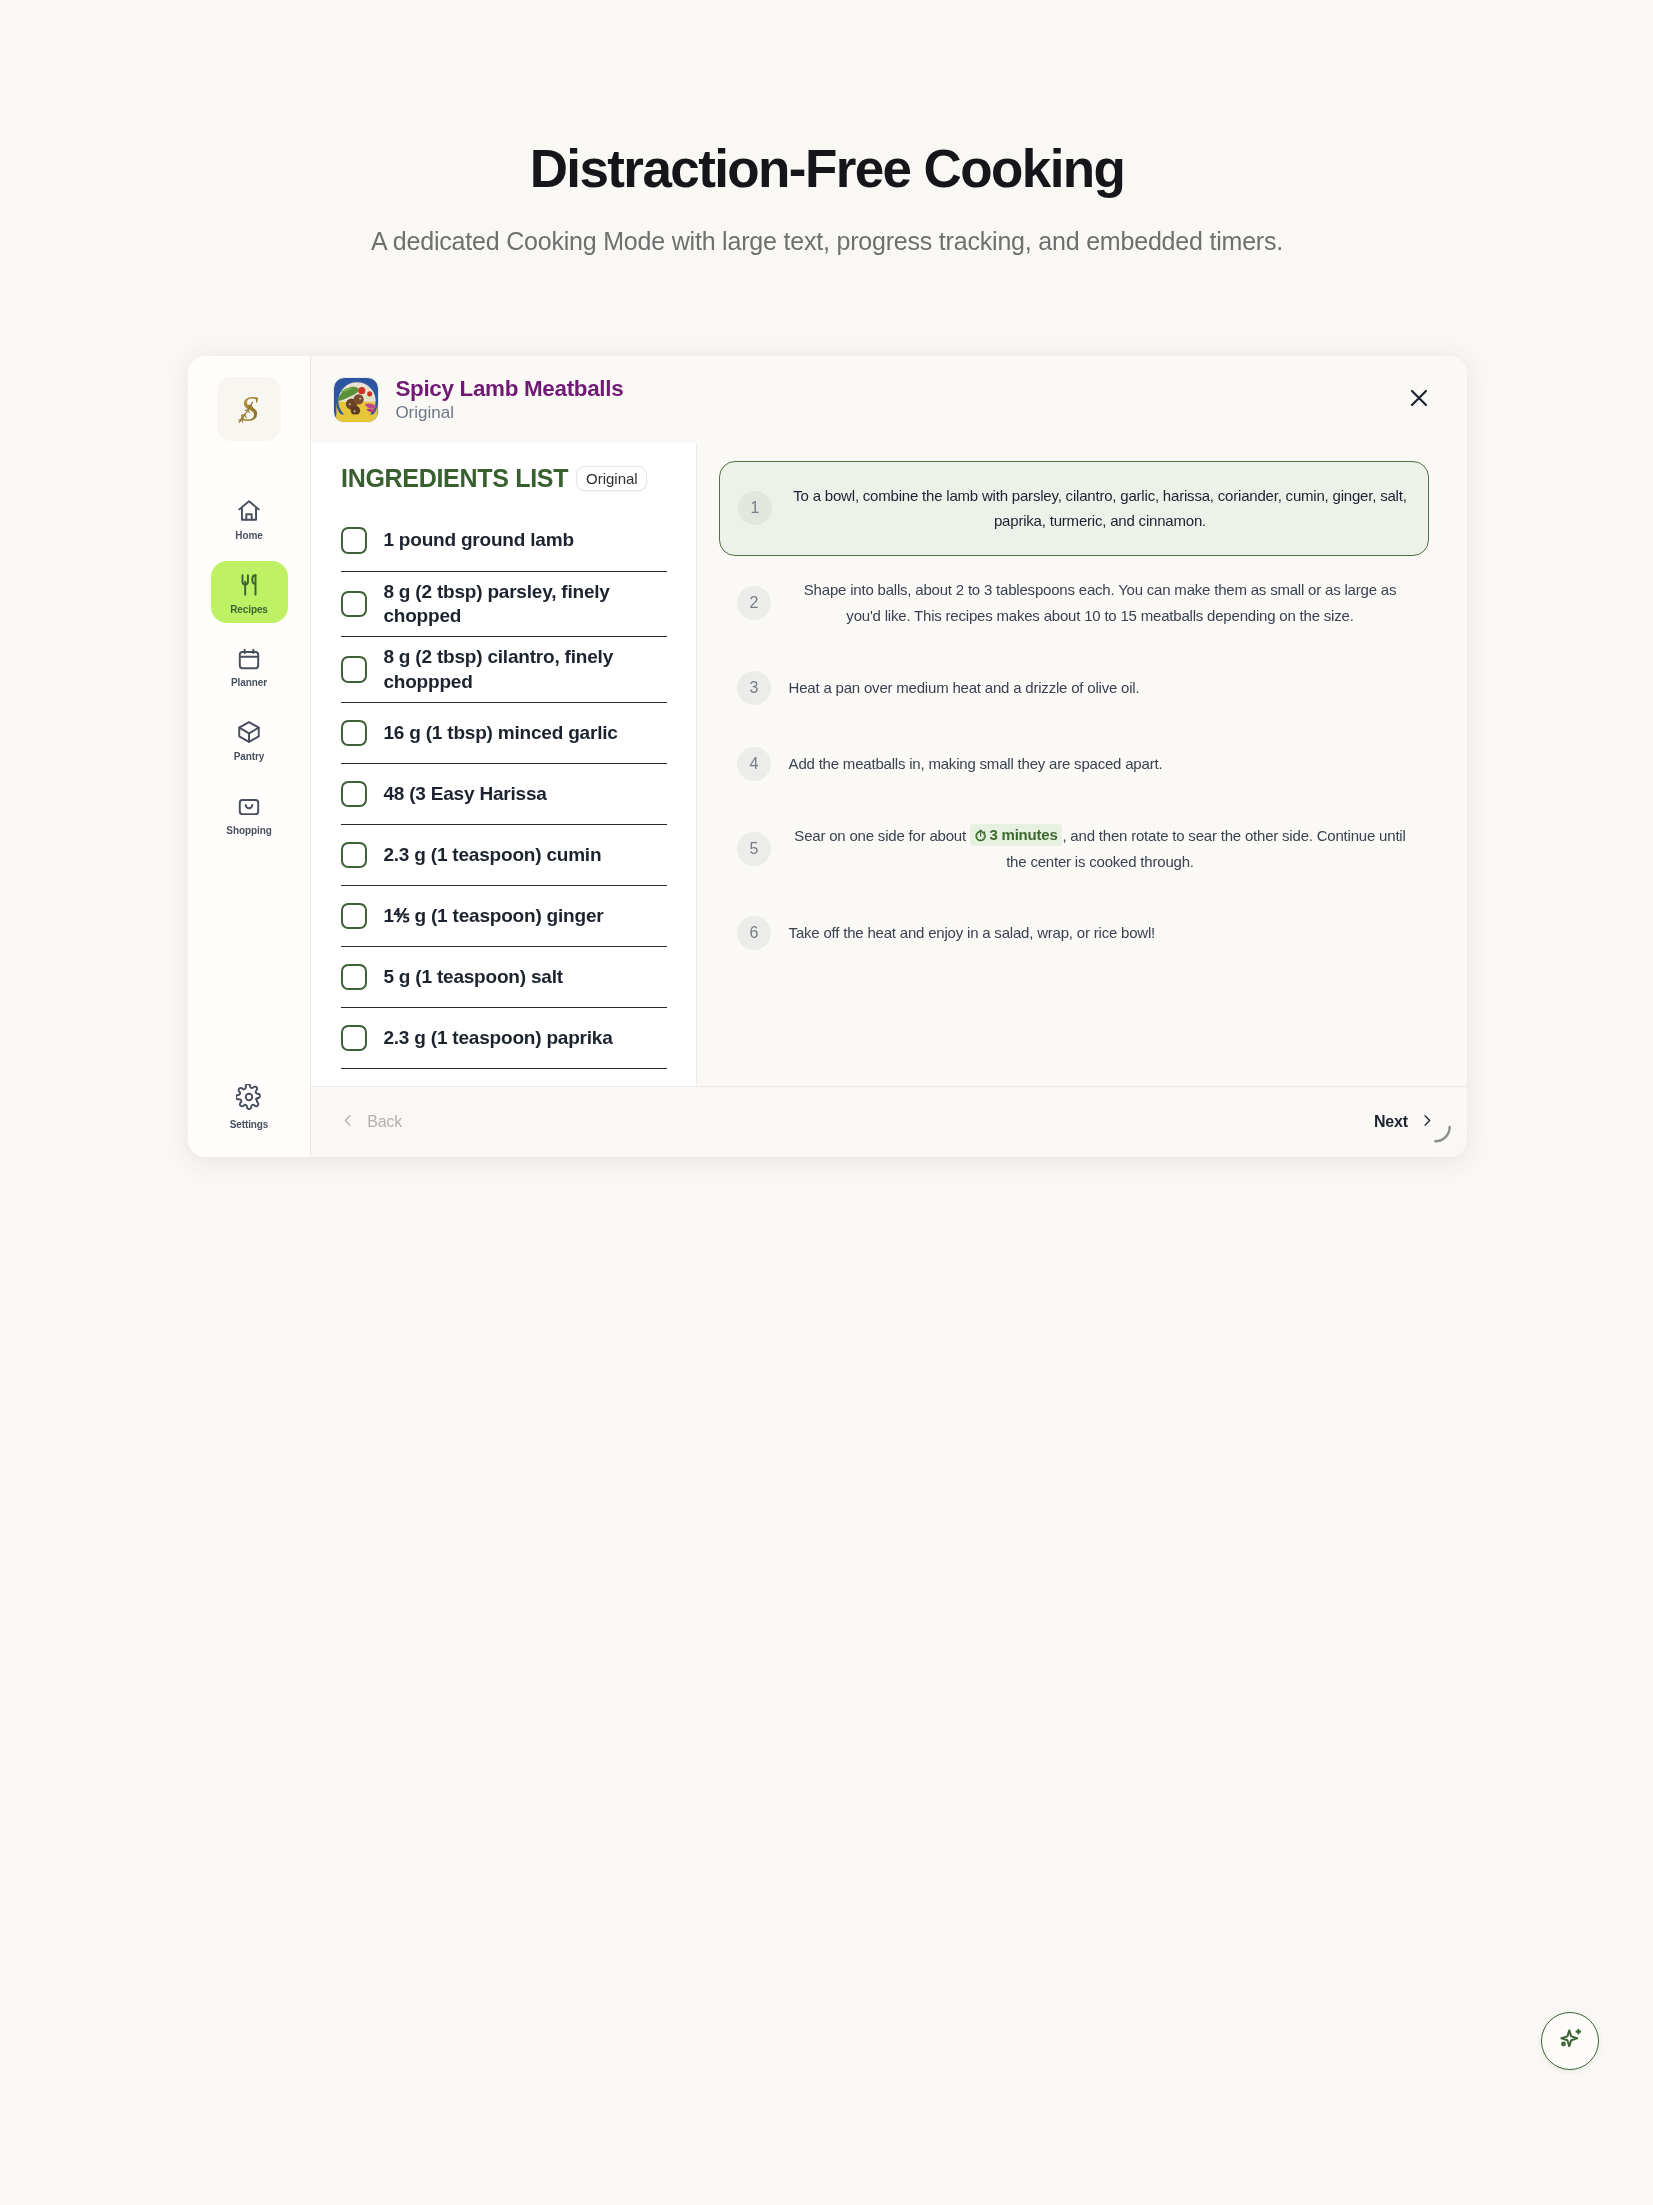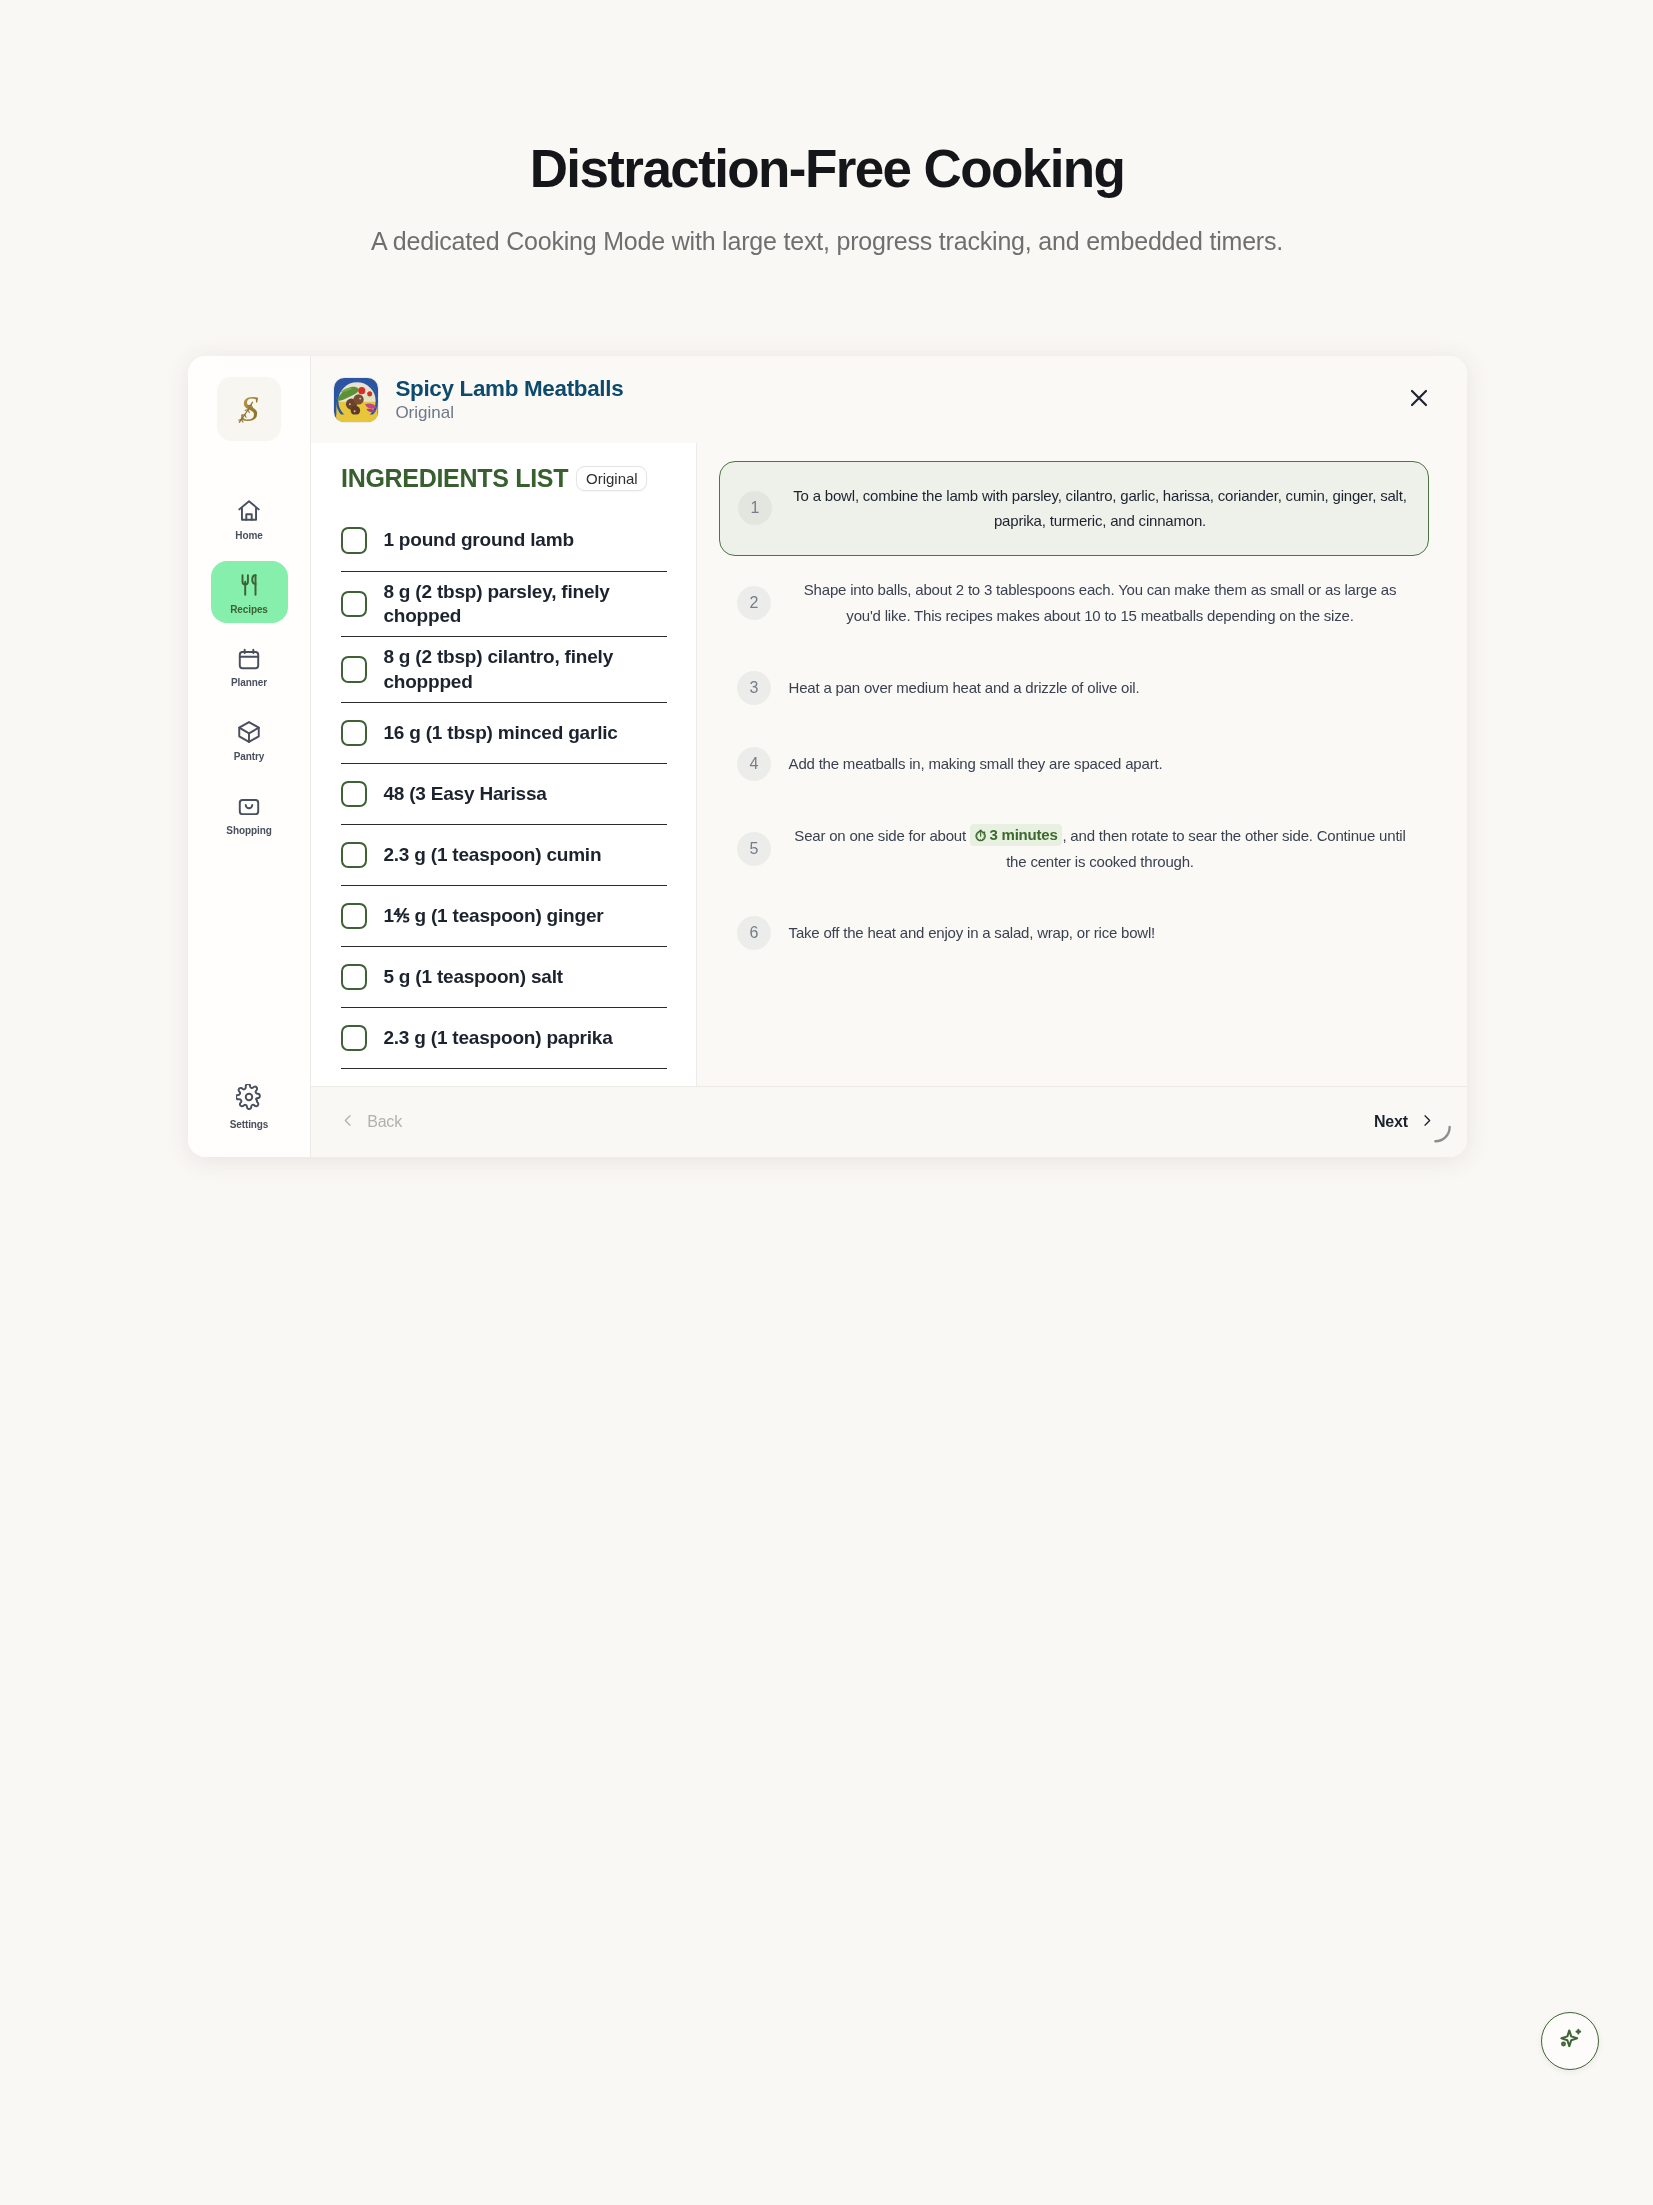--- a/index.html
+++ b/index.html
@@ -64,21 +64,21 @@
   .logo-tile svg { display:block; }
 
   .nav { display: flex; flex-direction: column; align-items: center; gap: 11.2px; width:100%; }
   .nav-item {
     width: 77px;
     padding: 11.2px 0 8.8px;
     border-radius: 16px;
     display: flex; flex-direction: column; align-items: center; gap: 5.6px;
     color: #49505d;
   }
-  .nav-item.active { background: #86efac; color: #3c6236; }
+  .nav-item.active { background: #bef264; color: #3c6236; }
   .nav-item svg { display:block; }
   .nav-label { font-size: 10px; font-weight: 700; letter-spacing: -0.1px; }
 
   .nav-spacer { flex: 1; }
   .settings-item {
     display:flex; flex-direction:column; align-items:center; gap:5.6px;
     color:#49505d; padding-bottom: 6.4px;
   }
 
   
@@ -89,21 +89,21 @@
     background: #fbf9f6;
     display: flex; align-items: center;
     padding: 0 27px 0 22.4px;
     flex: none;
   }
   .recipe-thumb {
     width: 46px; height: 46px; border-radius: 11.2px;
     flex: none; overflow: hidden; border: 0.8px solid rgba(0,0,0,0.06);
   }
   .recipe-meta { margin-left: 16px; }
-  .recipe-name { font-size: 22.4px; font-weight: 700; color: #0c4a6e; letter-spacing: -0.3px; }
+  .recipe-name { font-size: 22.4px; font-weight: 700; color: #701a75; letter-spacing: -0.3px; }
   .recipe-variant { font-size: 17px; color: #6e7887; margin-top: 1.6px; }
   .topbar-spacer { flex: 1; }
   .close-btn { width: 42px; height: 42px; display:flex; align-items:center; justify-content:center; color:#1e2430; }
 
   .body-row { flex: 1; display: flex; min-height: 0; }
 
   
   .ingredients {
     width: 386px;
     background: #ffffff;

